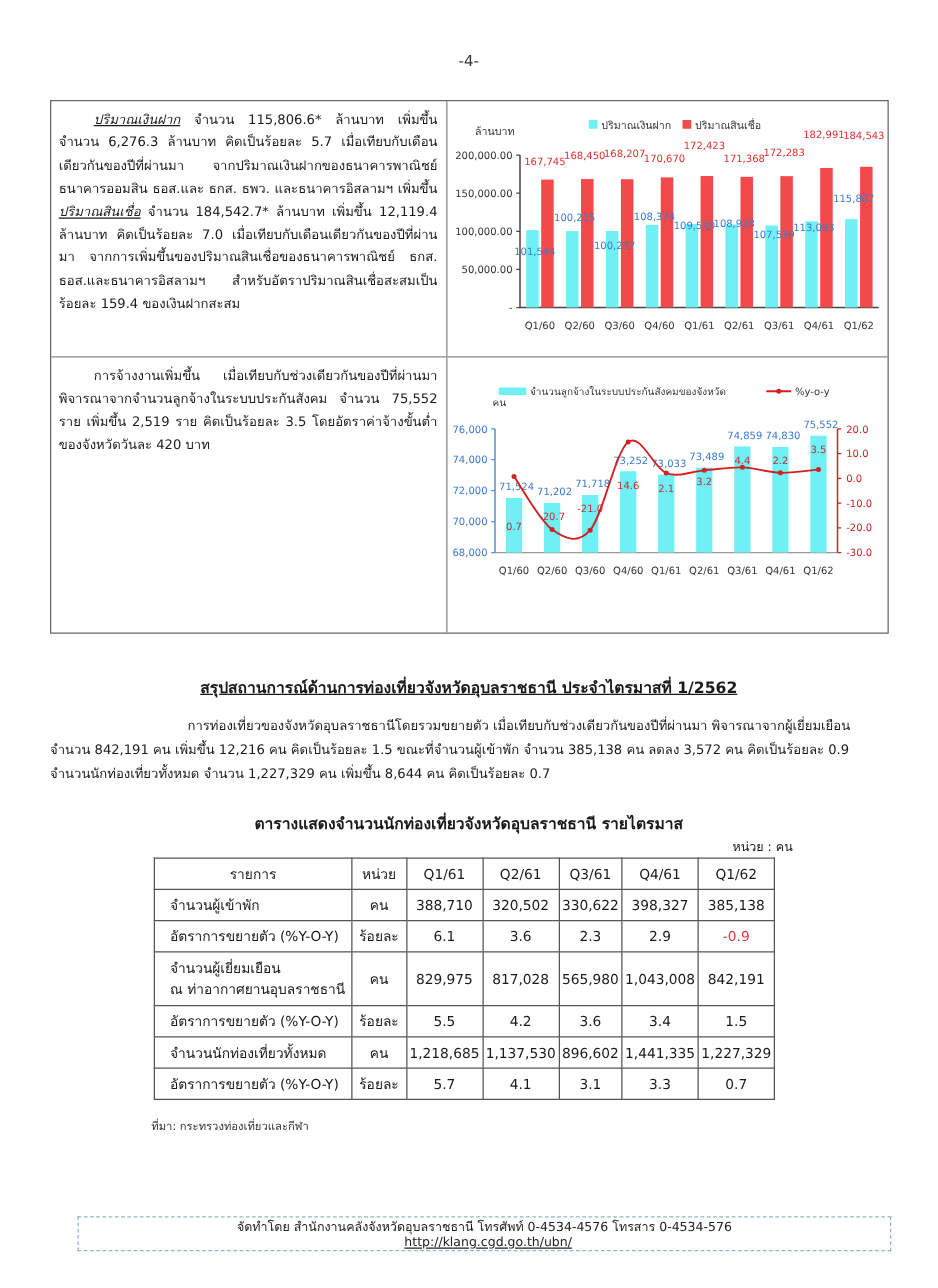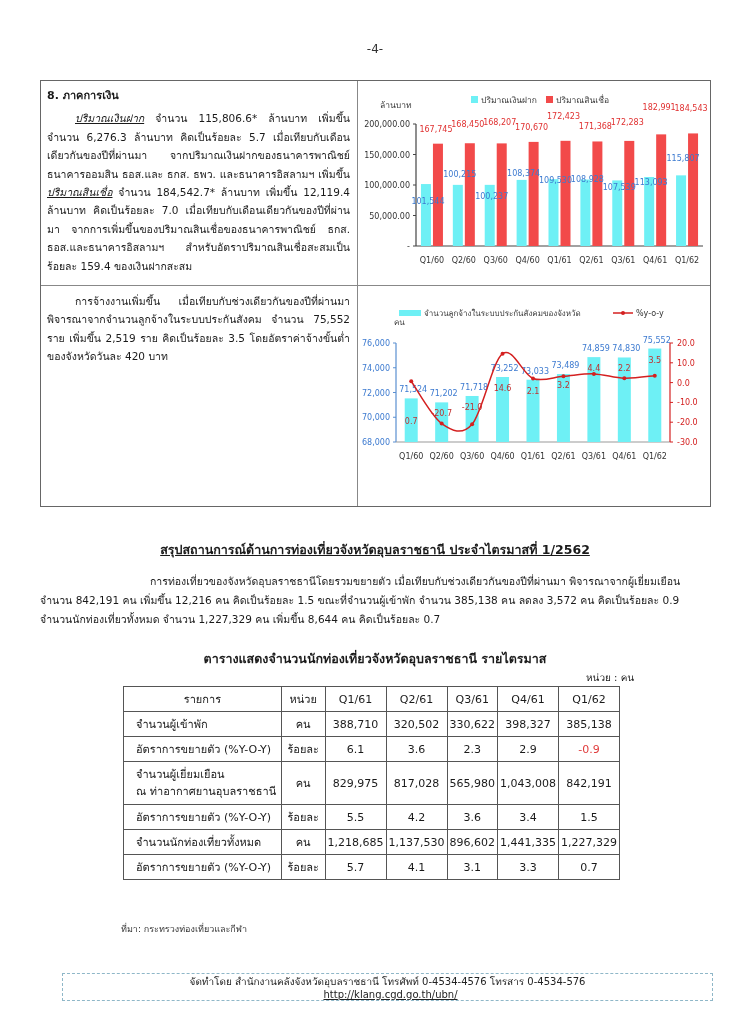--- a/index.html
+++ b/index.html
@@ -20,34 +20,33 @@
   .summary-title { position: absolute; top: 540px; left: 0; width: 750px; text-align: center; font-size: 12.5px; font-weight: bold; text-decoration: underline; }
   .summary-body { position: absolute; top: 572px; left: 40px; width: 675px; font-size: 10.5px; line-height: 19px; }
   .summary-body .ind { padding-left: 110px; }
   .table-title { position: absolute; top: 649px; left: 0; width: 750px; text-align: center; font-size: 12.5px; font-weight: bold; }
   .unit-note { position: absolute; top: 670px; left: 586px; font-size: 10px; }
   table.tour { position: absolute; top: 686px; left: 123px; width: 497px; border-collapse: collapse; font-size: 11px; border: 1.5px solid #222; }
   table.tour td, table.tour th { border: 1px solid #555; height: 25px; text-align: center; font-weight: normal; padding: 0 2px; }
   table.tour td.lbl { text-align: left; padding-left: 12px; }
   table.tour tr.tall td { height: 43px; line-height: 17px; }
   table.tour .neg { color: #e03a3a; }
-  .source { position: absolute; top: 894px; left: 121px; font-size: 9px; color: #333; margin-top: 28px; }
+  .source { position: absolute; top: 894px; left: 121px; font-size: 9px; color: #333; }
   .footer { position: absolute; top: 973px; left: 62px; width: 651px; height: 28px; border: 1.5px dashed #8fb7c8; font-size: 10px; display: flex; align-items: center; justify-content: center; color: #222; flex-direction: column; }
   .footer a { color: #222; text-decoration: underline; margin-left: 6px; }
 </style>
 </head>
 <body>
 
 <div class="page-num">-4-</div>
 
 <div class="grid">
 
   <div class="row row1">
     <div class="cell-text">
-      <div class="sec-title">8. ภาคการเงิน</div>
       <div class="para"><span class="ul-it">ปริมาณเงินฝาก</span><span> จำนวน 115,806.6* ล้านบาท เพิ่มขึ้นจำนวน 6,276.3 ล้านบาท คิดเป็นร้อยละ 5.7 เมื่อเทียบกับเดือนเดียวกันของปีที่ผ่านมา จากปริมาณเงินฝากของธนาคารพาณิชย์ ธนาคารออมสิน ธอส.และ ธกส. ธพว. และธนาคารอิสลามฯ เพิ่มขึ้น </span><span class="ul-it">ปริมาณสินเชื่อ</span><span> จำนวน 184,542.7* ล้านบาท เพิ่มขึ้น 12,119.4 ล้านบาท คิดเป็นร้อยละ 7.0 เมื่อเทียบกับเดือนเดียวกันของปีที่ผ่านมา จากการเพิ่มขึ้นของปริมาณสินเชื่อของธนาคารพาณิชย์ ธกส. ธอส.และธนาคารอิสลามฯ สำหรับอัตราปริมาณสินเชื่อสะสมเป็นร้อยละ 159.4 ของเงินฝากสะสม</span></div>
     </div>
     <div class="cell-chart">
       <svg id="chart1" width="352" height="205">
           <text x="22" y="27" font-size="8.5" fill="#333">ล้านบาท</text>
           <rect x="113" y="15" width="7" height="7" fill="#6ef0f5"></rect>
           <text x="123" y="22" font-size="8.5" fill="#333">ปริมาณเงินฝาก</text>
           <rect x="188" y="15" width="7" height="7" fill="#f24a4a"></rect>
           <text x="198" y="22" font-size="8.5" fill="#333">ปริมาณสินเชื่อ</text>
           <line x1="58" y1="43" x2="58" y2="165" stroke="#444" stroke-width="1.2"></line>

